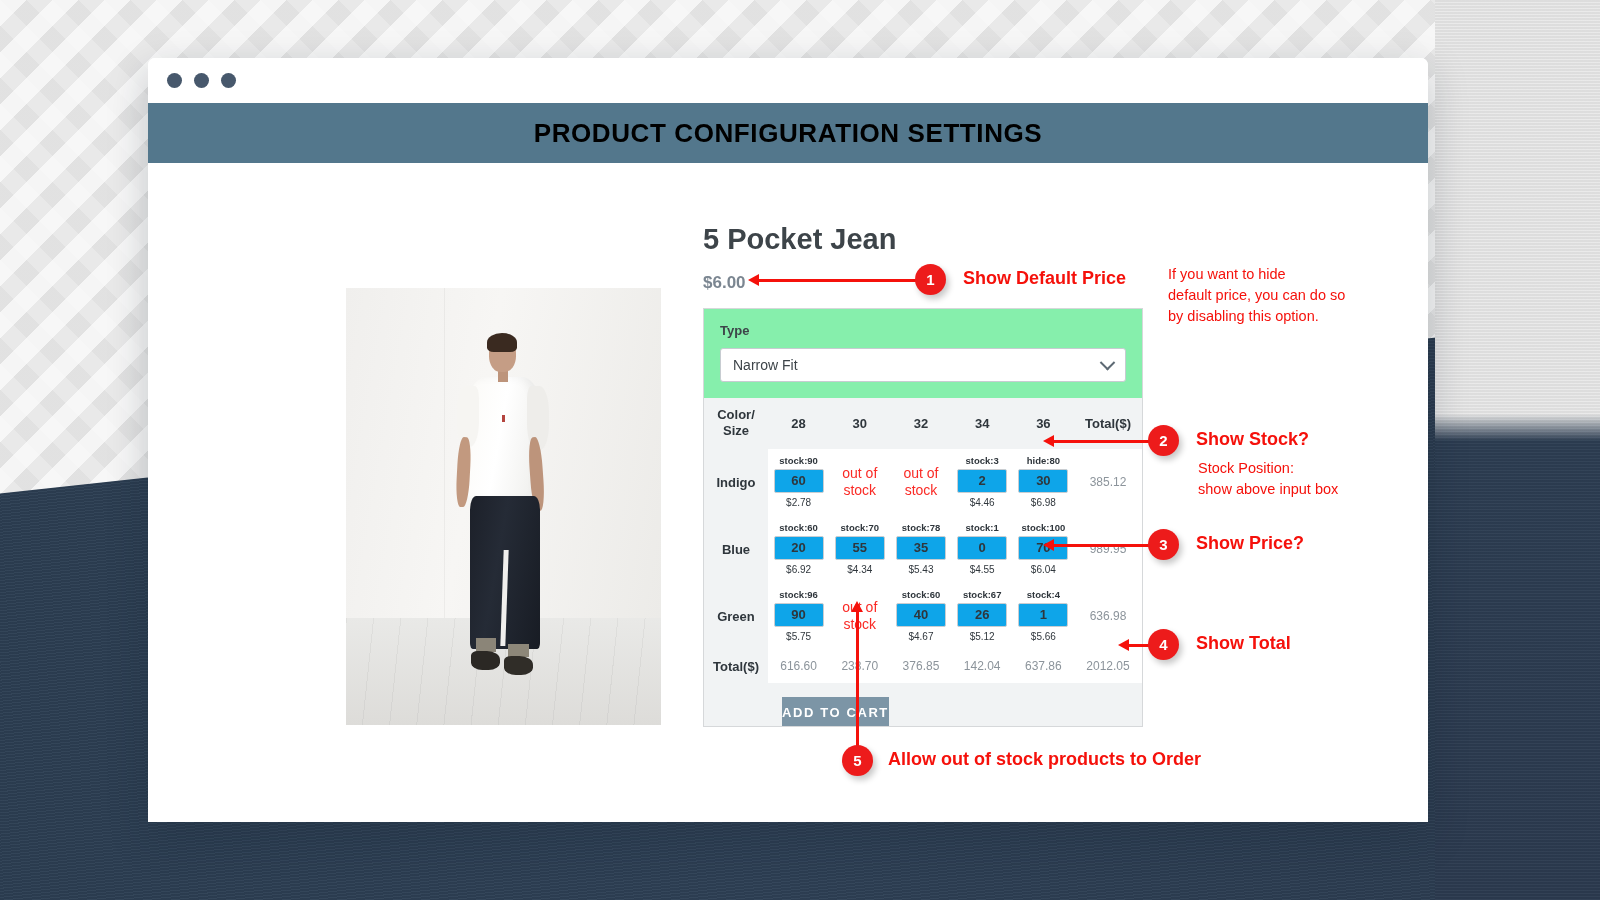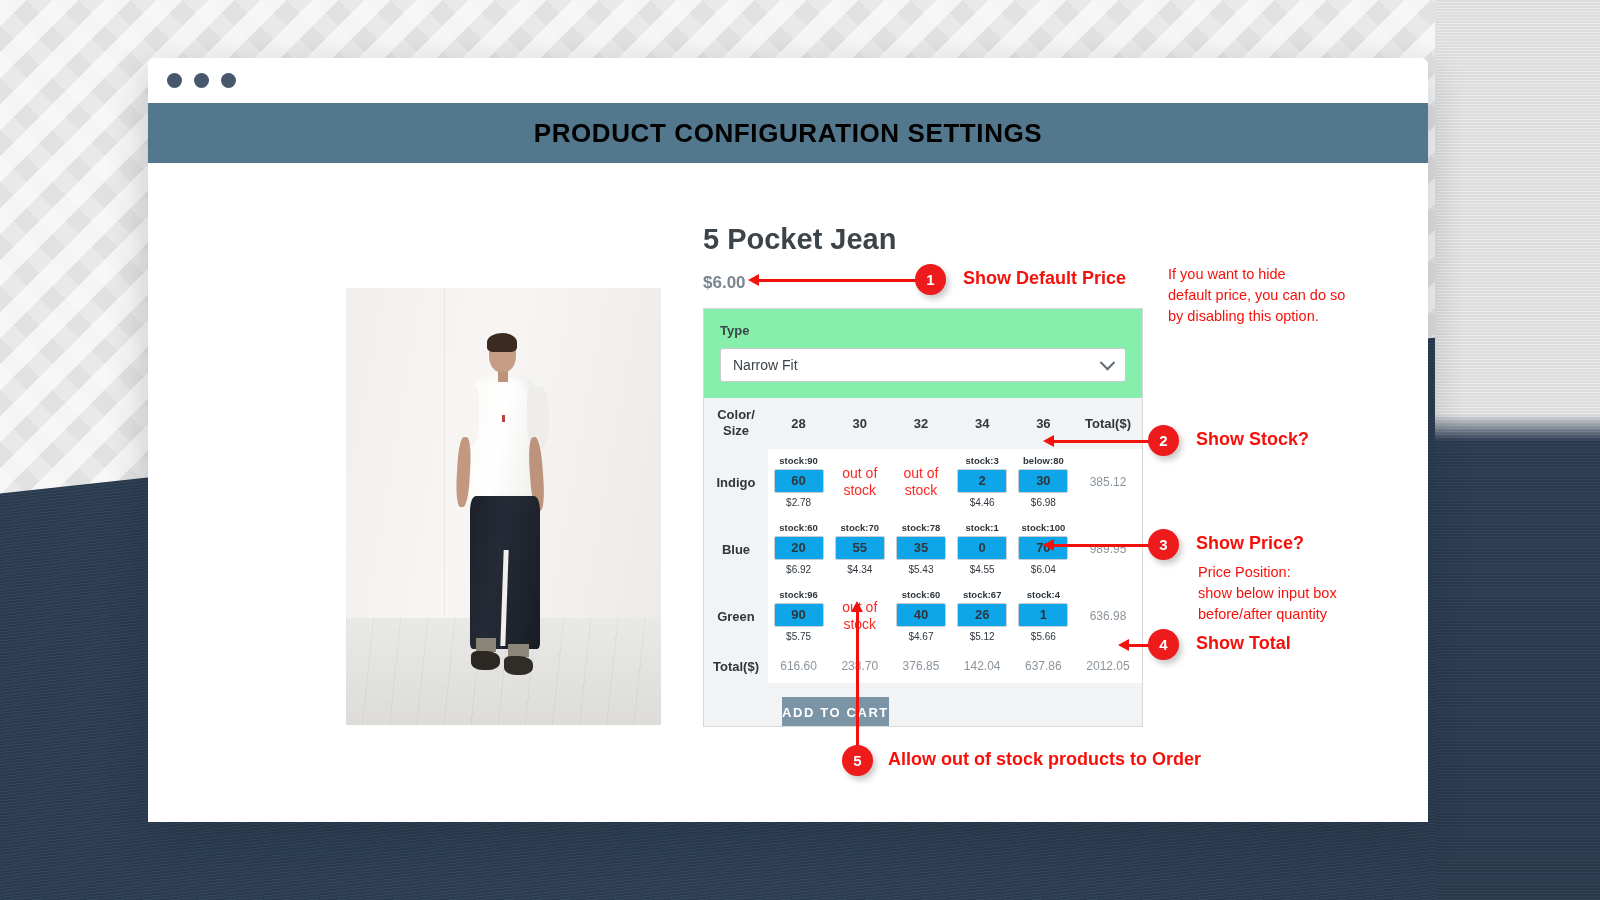--- a/index.html
+++ b/index.html
@@ -331,21 +331,21 @@
                 </td>
                 <td>
                   <div class="cell">
                     <div class="stk">stock:3</div>
                     <div class="qty">2</div>
                     <div class="prc">$4.46</div>
                   </div>
                 </td>
                 <td>
                   <div class="cell">
-                    <div class="stk">below:80</div>
+                    <div class="stk">hide:80</div>
                     <div class="qty">30</div>
                     <div class="prc">$6.98</div>
                   </div>
                 </td>
                 <td class="rowtot">385.12</td>
               </tr>
               <tr>
                 <td class="rowlab">Blue</td>
                 <td>
                   <div class="cell">
@@ -444,28 +444,27 @@
       <div class="badge" style="left:767px;top:101px;">1</div>
       <div class="ann ann-h" style="left:815px;top:105px;">Show Default Price</div>
       <div class="ann ann-b" style="left:1020px;top:101px;">If you want to hide
 default price, you can do so
 by disabling this option.</div>
 
       <div class="ln ln-h" style="left:903px;top:277px;width:100px;"></div>
       <div class="arrow-l" style="left:895px;top:272px;"></div>
       <div class="badge" style="left:1000px;top:262px;">2</div>
       <div class="ann ann-h" style="left:1048px;top:266px;">Show Stock?</div>
+      <div class="ann ann-b" style="left:1050px;top:295px;">Stock Position:
+show above input box</div>
 
       <div class="ln ln-h" style="left:903px;top:381px;width:100px;"></div>
       <div class="arrow-l" style="left:895px;top:376px;"></div>
       <div class="badge" style="left:1000px;top:366px;">3</div>
       <div class="ann ann-h" style="left:1048px;top:370px;">Show Price?</div>
-      <div class="ann ann-b" style="left:1050px;top:399px;">Price Position:
-show below input box
-before/after quantity</div>
 
       <div class="ln ln-h" style="left:978px;top:481px;width:25px;"></div>
       <div class="arrow-l" style="left:970px;top:476px;"></div>
       <div class="badge" style="left:1000px;top:466px;">4</div>
       <div class="ann ann-h" style="left:1048px;top:470px;">Show Total</div>
 
       <div class="ln ln-v" style="left:708px;top:448px;height:140px;"></div>
       <div class="arrow-u" style="left:703px;top:438px;"></div>
       <div class="badge" style="left:694px;top:582px;">5</div>
       <div class="ann ann-h" style="left:740px;top:586px;">Allow out of stock products to Order</div>

